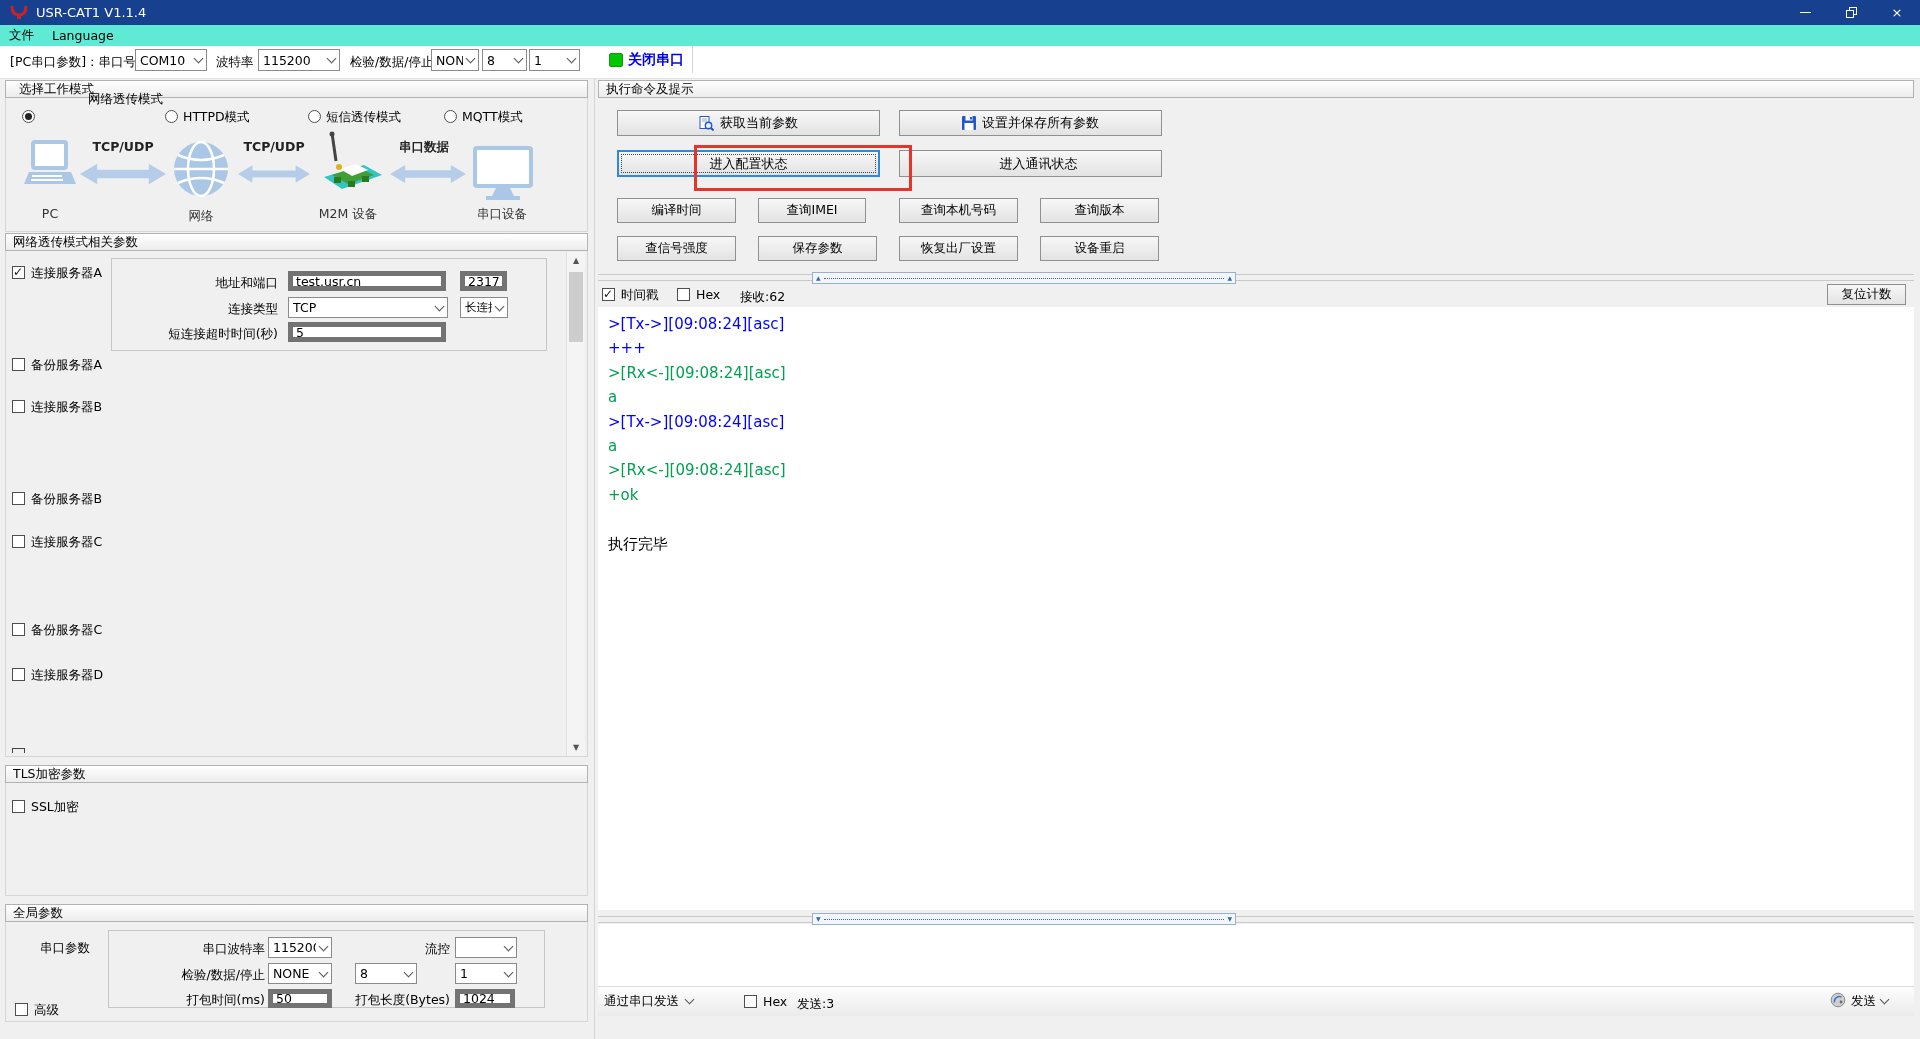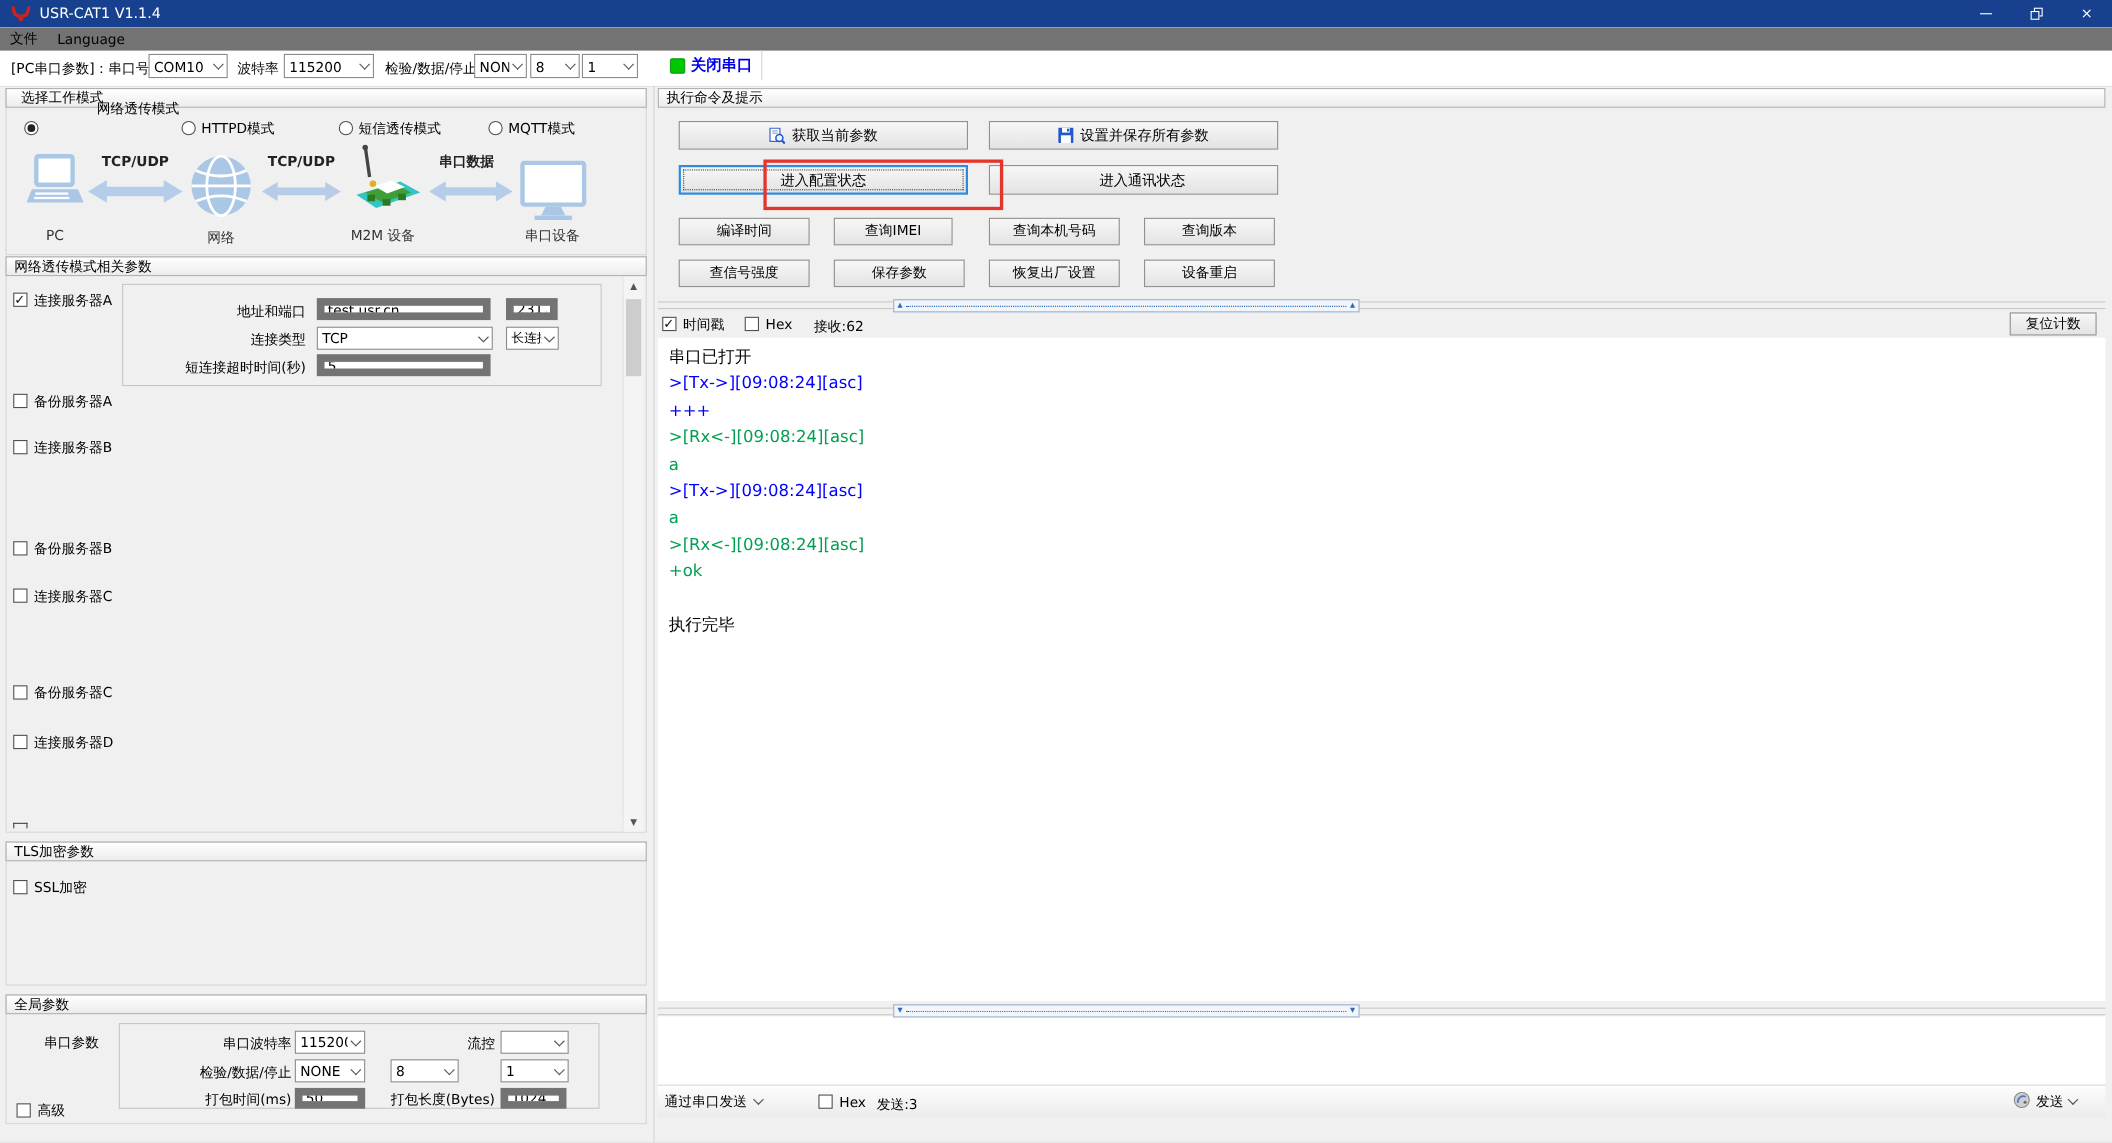--- a/index.html
+++ b/index.html
@@ -8,28 +8,28 @@
   
   .titlebar{position:absolute;left:0;top:0;width:1920px;height:25px;background:#17418f;display:flex;align-items:center;}
   .titlebar .title{color:#fff;font-size:13px;margin-left:8px;}
   .applogo{margin-left:10px;display:flex;align-items:center;}
   .wincontrols{position:absolute;right:0;top:0;height:25px;display:flex;}
   .winbtn{width:46px;height:25px;display:flex;align-items:center;justify-content:center;color:#fff;font-size:13px;}
   .restore{position:relative;width:11px;height:11px;}
   .restore::after{content:"";position:absolute;left:3px;top:0;width:6px;height:6px;border:1px solid #fff;}
   .restore::before{content:"";position:absolute;left:0;top:3px;width:6px;height:6px;border:1px solid #fff;background:#17418f;z-index:1;}
   .topwhite{position:absolute;left:0;top:25px;width:1920px;height:53px;background:#ffffff;border-bottom:1px solid #e3e3e3;}
-  .menubar{position:absolute;left:0;top:25px;width:1920px;height:21px;display:flex;align-items:center;font-size:12.5px;background:#737373;}
+  .menubar{position:absolute;left:0;top:25px;width:1920px;height:21px;display:flex;align-items:center;font-size:12.5px;background:#5eead4;}
   .menuitem{padding:0 9px;height:21px;display:flex;align-items:center;}
   .lbl{position:absolute;font-size:12.5px;white-space:nowrap;line-height:15px;}
   .combo{position:absolute;background:#fff;border:1px solid #8a8a8a;display:flex;align-items:center;box-sizing:border-box;}
   .combo .tx{flex:1;font-size:12.5px;padding-left:4px;white-space:nowrap;overflow:hidden;}
   .combo .ar{width:15px;display:flex;align-items:center;justify-content:center;flex:none;}
   .chev{width:6px;height:6px;border-right:1.4px solid #555;border-bottom:1.4px solid #555;transform:rotate(45deg);margin-top:-3px;}
-  .inp{position:absolute;background:#fff;border:7px solid #737373;font-size:12.5px;padding:0 3px;box-sizing:border-box;
+  .inp{position:absolute;background:#fff;border:5px solid #737373;font-size:12.5px;padding:0 3px;box-sizing:border-box;
        font-family:"DejaVu Sans","Liberation Sans",sans-serif;}
   .statussq{position:absolute;width:12px;height:12px;background:#00c800;border:1px solid #119911;border-radius:2px;}
   .closeport{position:absolute;font-size:14px;font-weight:bold;color:#0000e6;}
   .vsep{position:absolute;width:1px;background:#d5d5d5;}
   
   .sect{position:absolute;border:1px solid #d6d6d6;box-sizing:border-box;}
   .hdr{position:absolute;left:5px;height:18px;background:linear-gradient(#ffffff,#ececec);border:1px solid #b2b2b2;
        display:flex;align-items:center;padding-left:7px;font-size:12.5px;box-sizing:border-box;}
   
   .cb{position:absolute;width:13px;height:13px;background:#fff;border:1px solid #4f4f4f;box-sizing:border-box;}
@@ -378,21 +378,20 @@
   <span class="cb checked" style="left:602px;top:288px;"></span>
   <span class="lbl" style="left:621px;top:287px;">时间戳</span>
   <span class="cb" style="left:677px;top:288px;"></span>
   <span class="lbl" style="left:696px;top:287px;">Hex</span>
   <span class="lbl" style="left:740px;top:289px;">接收:62</span>
   <div class="btn sm" style="left:1827px;top:284px;width:79px;height:21px;">
       <span>复位计数</span>
     </div>
 
   <div class="logarea" style="left:598px;top:307px;width:1316px;height:603px;">
-    <div class="logline" style="color: rgb(0, 0, 0);">串口已打开</div>
     <div class="logline" style="color: rgb(0, 0, 255);">&gt;[Tx-&gt;][09:08:24][asc]</div>
     <div class="logline" style="color: rgb(0, 0, 255);">+++</div>
     <div class="logline" style="color: rgb(0, 160, 80);">&gt;[Rx&lt;-][09:08:24][asc]</div>
     <div class="logline" style="color: rgb(0, 160, 80);">a</div>
     <div class="logline" style="color: rgb(0, 0, 255);">&gt;[Tx-&gt;][09:08:24][asc]</div>
     <div class="logline" style="color: rgb(0, 160, 80);">a</div>
     <div class="logline" style="color: rgb(0, 160, 80);">&gt;[Rx&lt;-][09:08:24][asc]</div>
     <div class="logline" style="color: rgb(0, 160, 80);">+ok</div>
     <div class="logspacer"></div>
     <div class="logline" style="color: rgb(0, 0, 0);">执行完毕</div>

